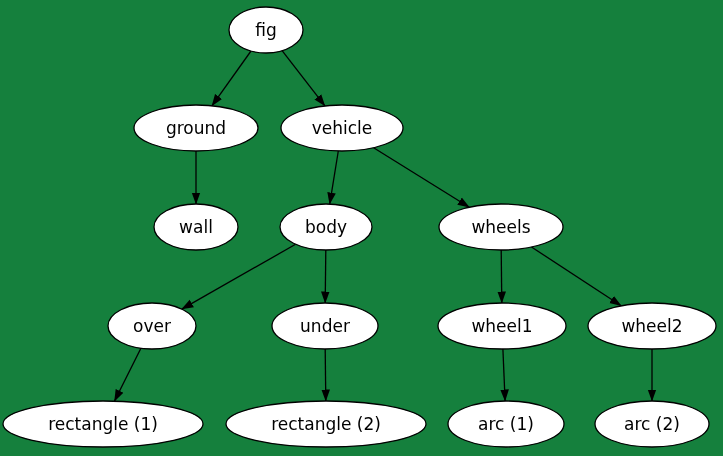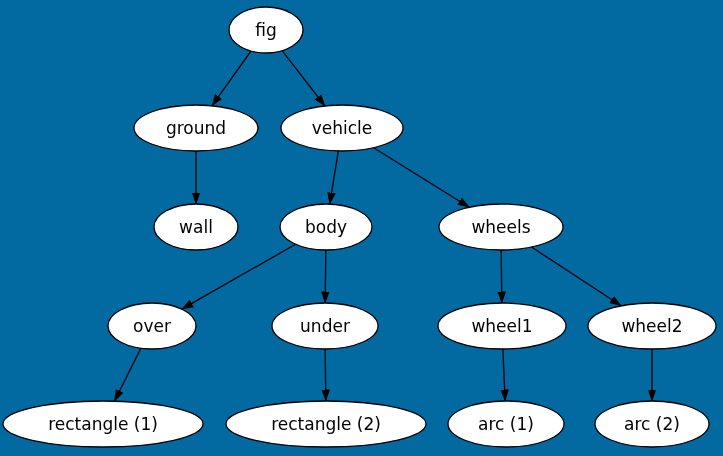--- a/index.html
+++ b/index.html
@@ -4,21 +4,21 @@
 <style>
   html, body {
     margin: 0;
     padding: 0;
     background: #ffffff;
   }
   .canvas {
     position: relative;
     width: 723px;
     height: 456px;
-    background: #0369a1;
+    background: #15803d;
     overflow: hidden;
   }
   svg {
     display: block;
   }
   .node-ellipse {
     fill: #ffffff;
     stroke: #000000;
     stroke-width: 1.3;
   }

